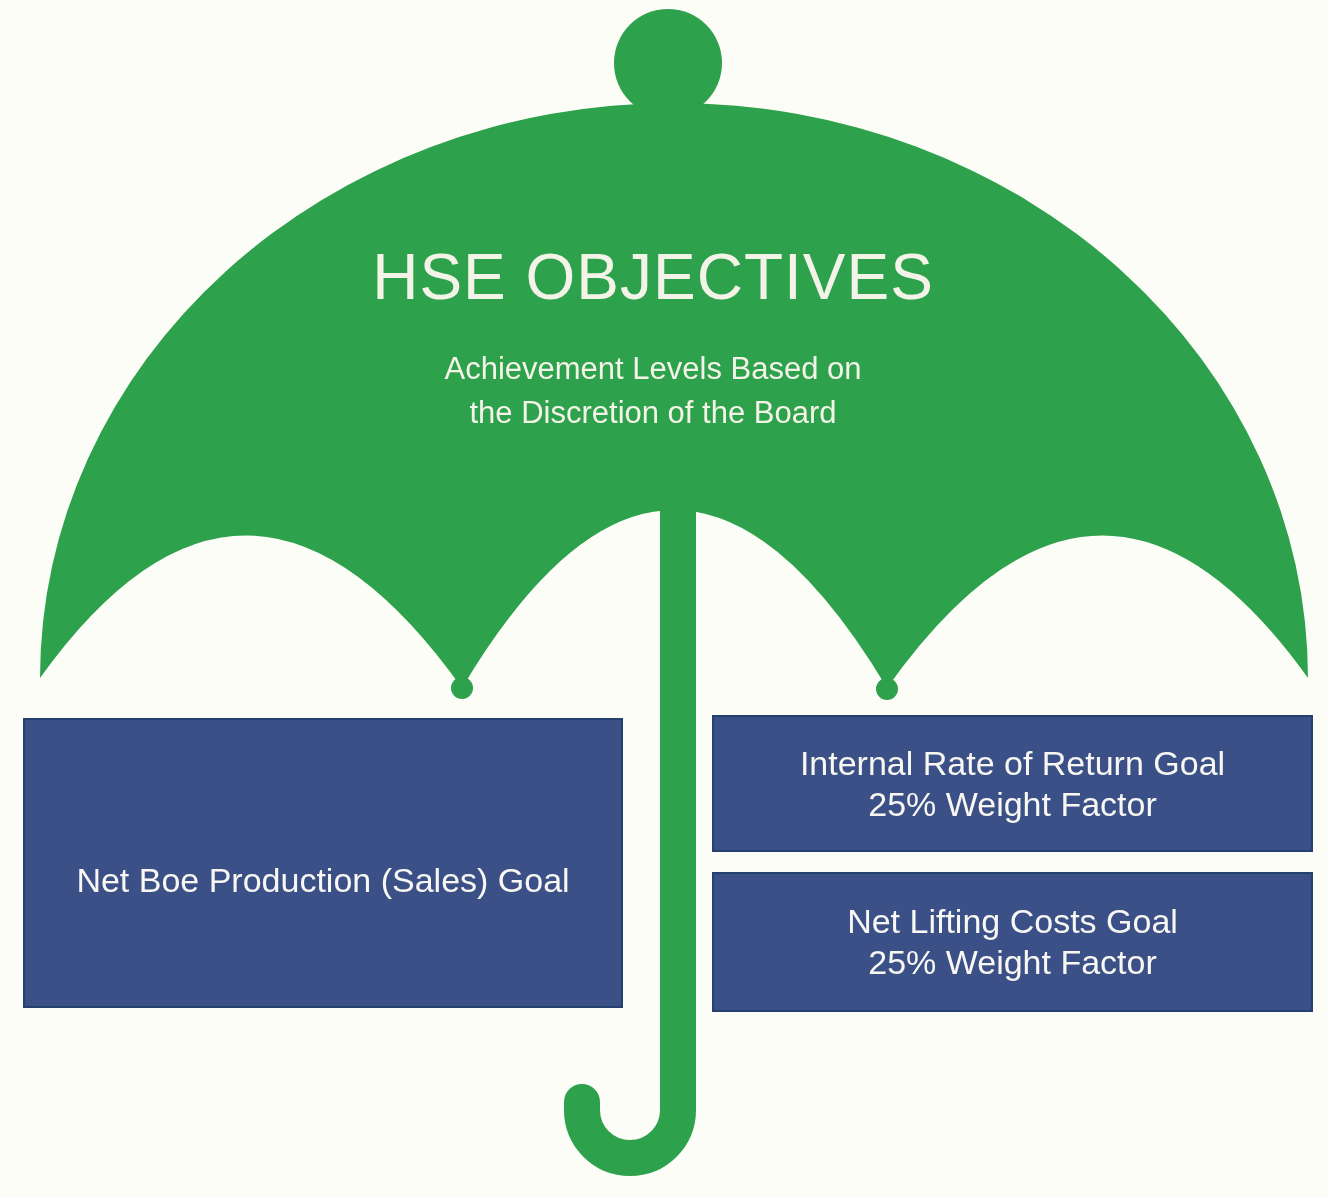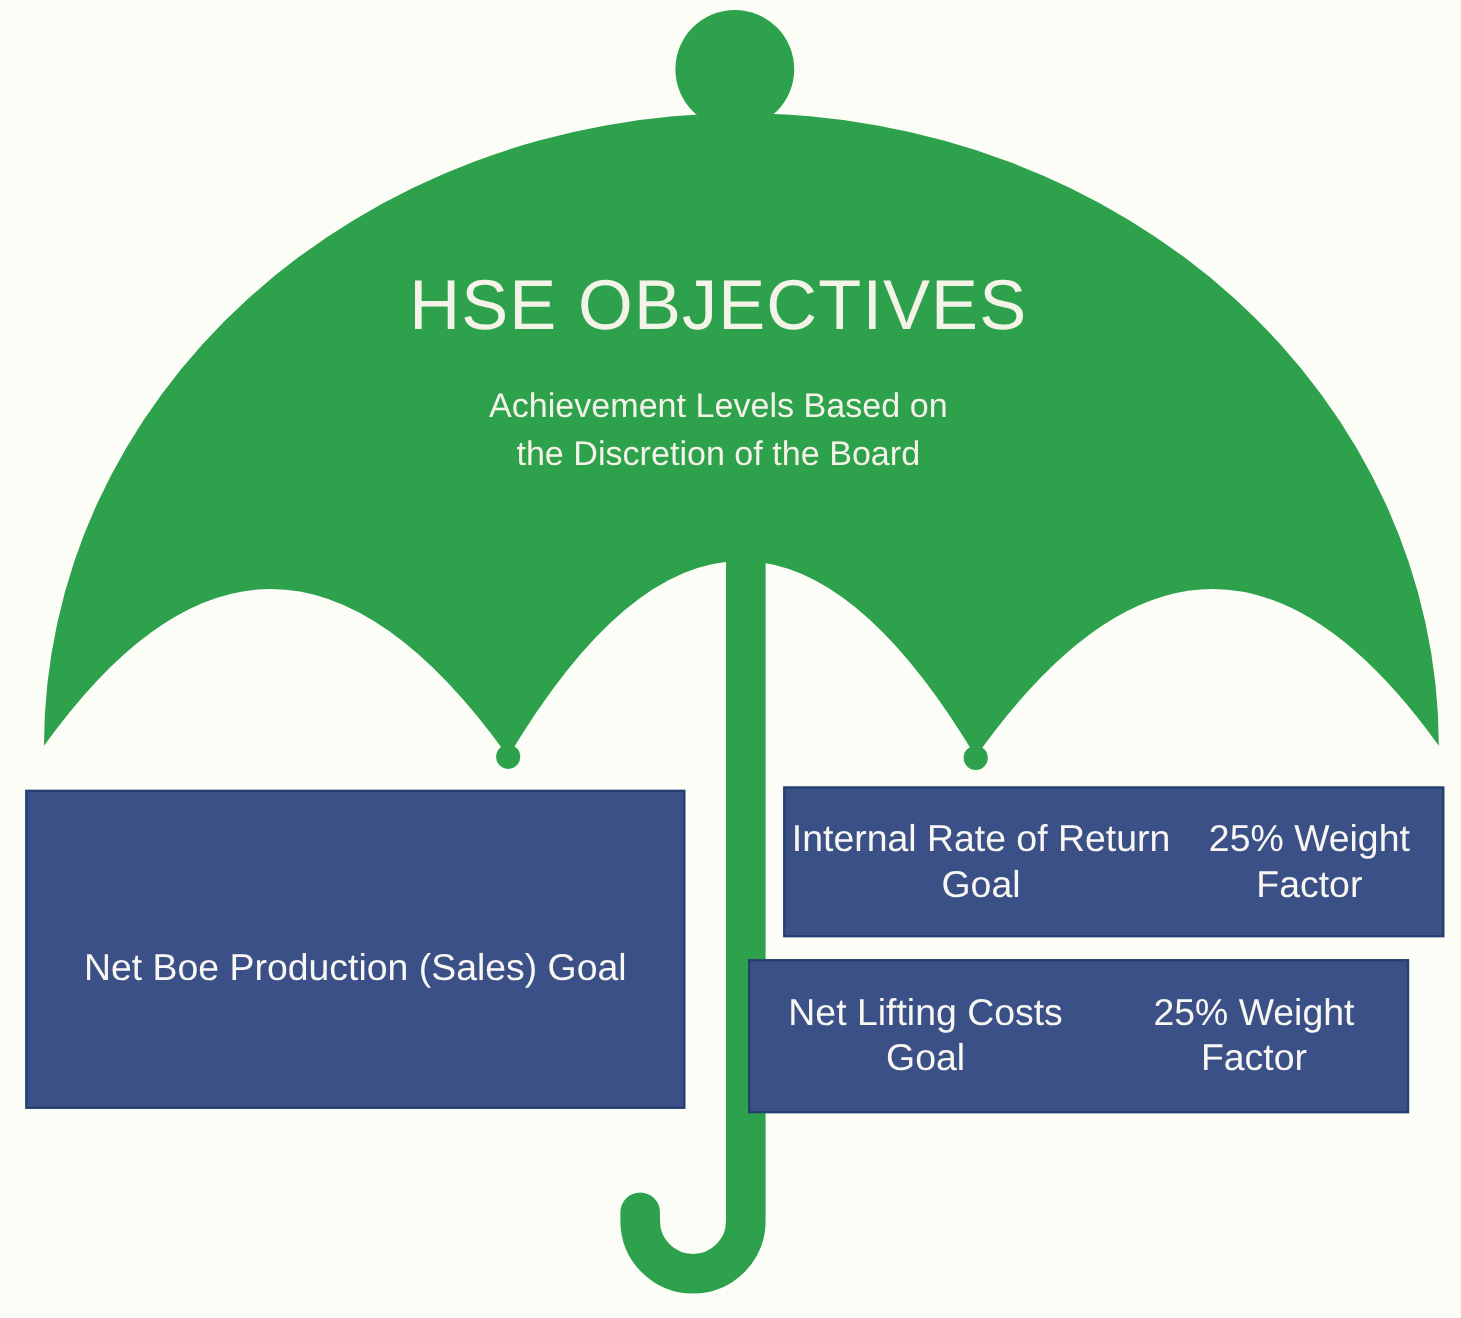--- a/index.html
+++ b/index.html
@@ -48,31 +48,32 @@
     font-size: 31px;
     line-height: 44px;
     color: var(--canopy-text);
   }
   .goal-box {
     position: absolute;
     background: var(--box-blue);
     border: 2px solid var(--box-border);
     color: var(--box-text);
     display: flex;
+    flex-direction: column;
     justify-content: center;
     align-items: center;
     text-align: center;
     font-size: 34px;
   }
   .goal-box .goal-name { line-height: 41px; }
   .goal-box .goal-weight { line-height: 41px; }
   .goal-box .goal-weight strong { font-weight: normal; }
   #box-left { left: 23px; top: 718px; width: 600px; height: 290px; padding-top: 35px; }
   #box-top-right { left: 712px; top: 715px; width: 601px; height: 137px; }
-  #box-bottom-right { left: 680px; top: 872px; width: 601px; height: 140px; }
+  #box-bottom-right { left: 712px; top: 872px; width: 601px; height: 140px; }
 </style>
 </head>
 <body>
 
 <div class="stage">
 
   <svg class="umbrella" width="1328" height="1198" viewBox="0 0 1328 1198">
 
     <path class="pole-stroke" d="M 678 500 L 678 1110 A 48 48 0 0 1 582 1110 L 582 1102"></path>
 

